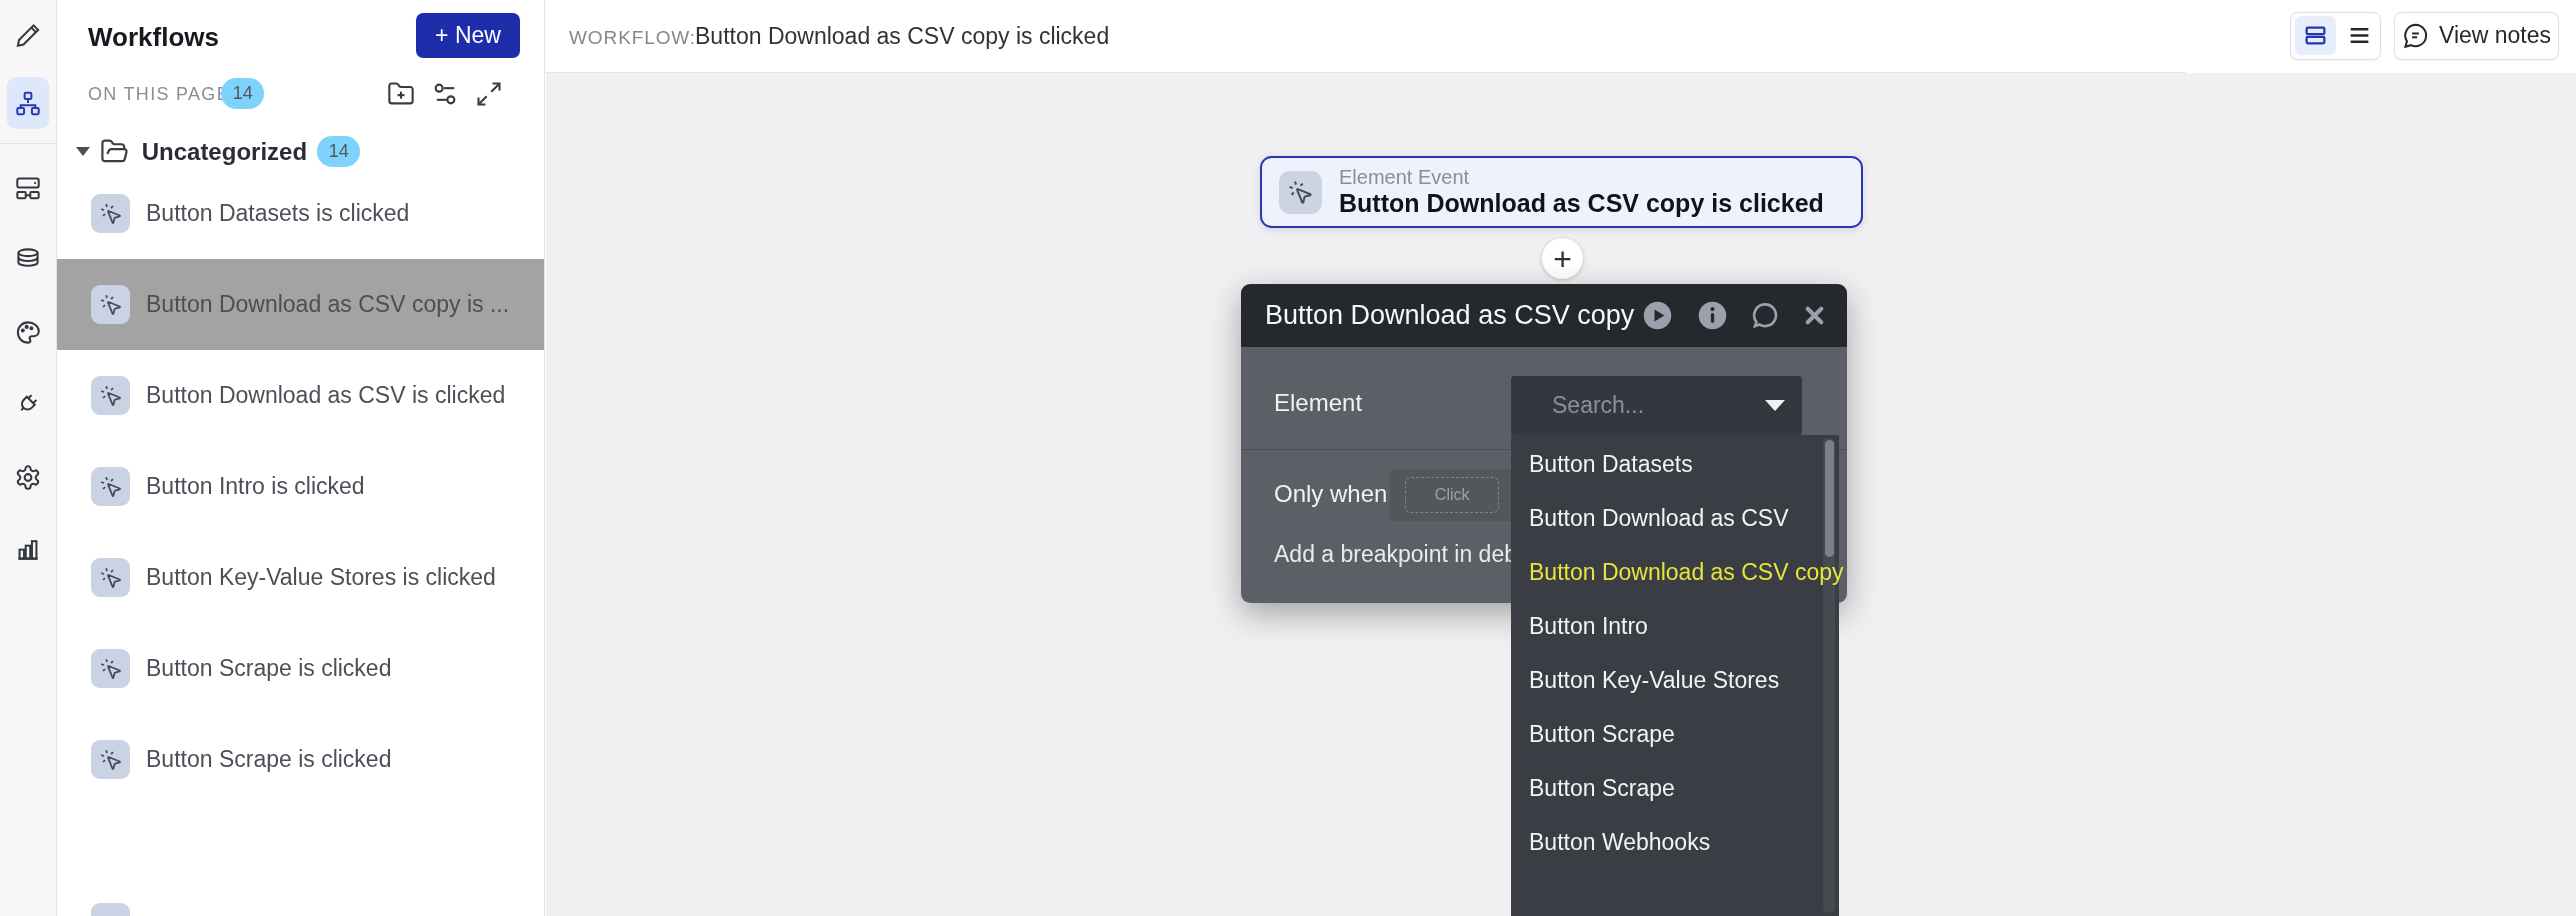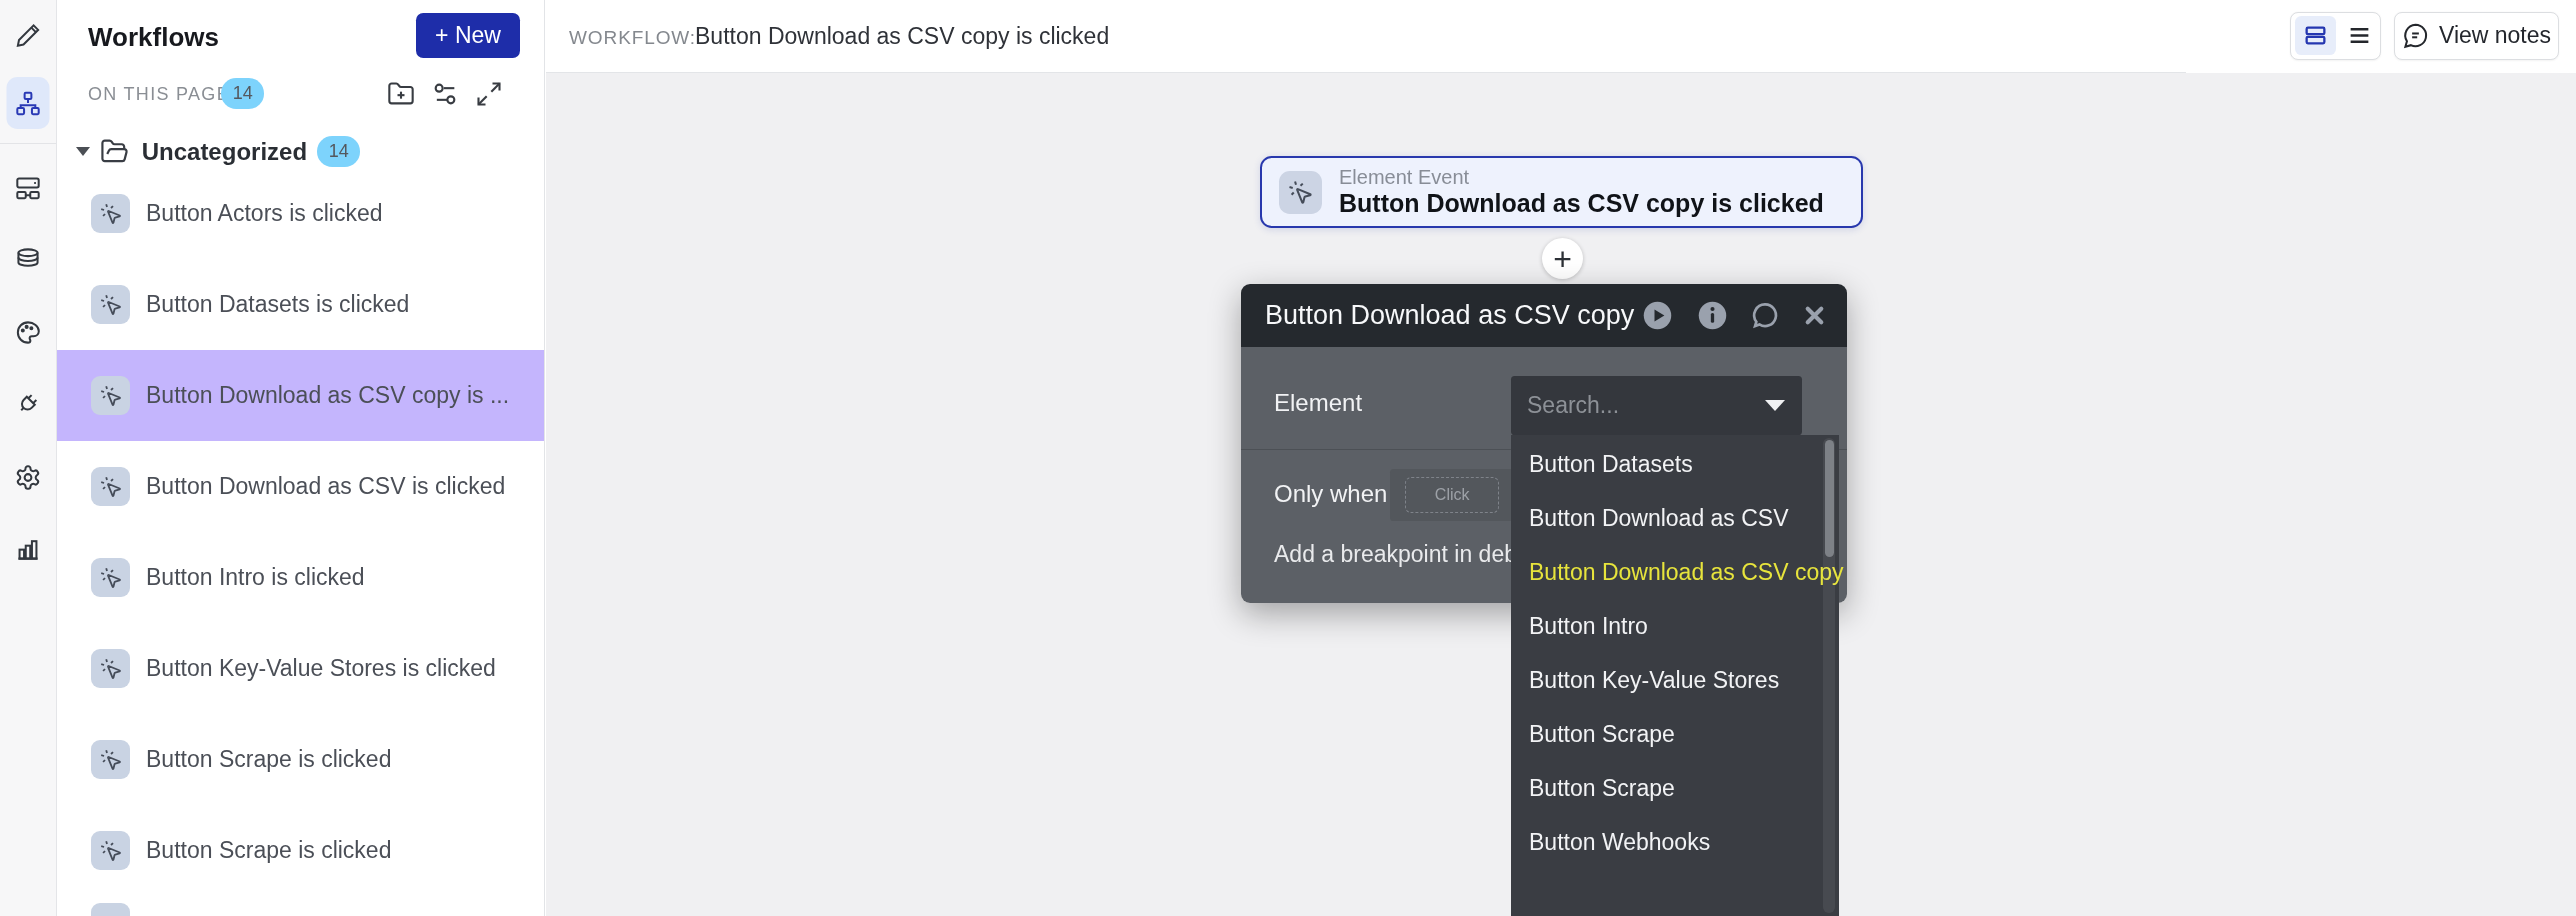--- a/index.html
+++ b/index.html
@@ -35,21 +35,21 @@
   .otp-icons svg { stroke:#383c42; }
 
   .group-row { position:absolute; left:19px; top:131px; height:41px; display:flex; align-items:center; gap:10px;justify-content:center; }
   .caret-down { width:0; height:0; border-left:7.2px solid transparent; border-right:7.2px solid transparent;
     border-top:9px solid #4b4f55; }
   .group-name { font-size:24px; font-weight:bold; color:#2a2e34; margin-left:2.7px; }
   .group-row svg { stroke:#393d44; }
 
   .wf-list { position:absolute; left:0; top:168px; width:100%; }
   .wf-item { height:91px; display:flex; align-items:center; padding-left:34px; gap:16px; cursor:pointer; }
-  .wf-item.selected { background:#c4b5fd; }
+  .wf-item.selected { background:#a3a3a3; }
   .iconbox { width:39px; height:39px; border-radius:9px; background:#c9d3e3; flex:0 0 39px;
     display:flex; align-items:center; justify-content:center; }
   .iconbox svg { stroke:#454c59; }
   .wf-item-label { font-size:23px; color:#4b4f57; white-space:nowrap; }
   .partial-box { position:absolute; left:34px; top:903px; width:39px; height:39px;
     border-radius:9px; background:#c9d3e3; }
 
   
   .topbar { position:absolute; left:546px; top:0; width:1640px; height:73px; background:#fff;
     border-bottom:0.9px solid #e3e5e8; z-index:10; }
@@ -94,21 +94,21 @@
   .m-onlywhen-label { position:absolute; left:33px; top:133px; font-size:24px; color:#f1f2f4; }
   .click-outer { position:absolute; left:149px; top:122px; width:160px; height:52px;
     background:#53575c; border-radius:3.6px; }
   .click-inner { position:absolute; left:15.2px; top:8px; width:94px; height:36px;
     border:1.8px dashed #7f838a; border-radius:6.3px; color:#9da1a7; font-size:16px;
     display:flex; align-items:center; justify-content:center; cursor:pointer; }
   .m-breakpoint { position:absolute; left:33px; top:194px; font-size:23px; color:#e9eaec; white-space:nowrap; }
 
   
   .dd-search { position:absolute; left:965px; top:303px; width:291px; height:59px; background:#34373d;
-    border-radius:3.6px; z-index:10; display:flex; align-items:center; }
+    border-radius:3.6px; z-index:10; display:flex; align-items:center;padding-left:25px; }
   .dd-search input { background:transparent; border:none; outline:none; color:#e8eaec; font-size:23px;
     padding-left:16px; width:229px; font-family:"Liberation Sans", sans-serif; }
   .dd-search input::placeholder { color:#8d9197; opacity:1; }
   .dd-caret { position:absolute; right:17px; top:24px; width:0; height:0;
     border-left:10px solid transparent; border-right:10px solid transparent; border-top:11.7px solid #f0f1f3; }
   .dd-list { position:absolute; left:965px; top:362px; width:328px; height:481px; background:#3a3d43;
     z-index:10; padding-top:1.8px; }
   .dd-item { height:54px; line-height:54px; padding-left:18px; font-size:23px; color:#f2f3f5;
     white-space:nowrap; cursor:pointer; }
   .dd-item.selected { color:#e7e43c; }
@@ -223,32 +223,20 @@
     <div class="group-row">
       <span class="caret-down"></span>
       <svg width="29" height="29" viewBox="0 0 24 24" fill="none" stroke-width="1.8">
           <path d="m6 14 1.45-2.9A2 2 0 0 1 9.24 10H20a2 2 0 0 1 1.94 2.5l-1.55 6a2 2 0 0 1-1.94 1.5H4a2 2 0 0 1-2-2V5c0-1.1.9-2 2-2h3.93a2 2 0 0 1 1.66.9l.82 1.2a2 2 0 0 0 1.66.9H18a2 2 0 0 1 2 2v2"></path>
         </svg>
       <span class="group-name">Uncategorized</span>
       <span class="badge">14</span>
     </div>
 
     <div class="wf-list" id="wf-list">
-        <div class="wf-item">
-    <span class="iconbox">
-      <svg width="24" height="24" viewBox="0 0 24 24" fill="none" stroke-width="1.8">
-              <path d="M14 4.1 12 6"></path>
-              <path d="m5.1 8-2.9-.8"></path>
-              <path d="m6 12-1.9 2"></path>
-              <path d="M7.2 2.2 8 5.1"></path>
-              <path d="M9.037 9.69a.498.498 0 0 1 .653-.653l11 4.5a.5.5 0 0 1-.074.949l-4.349 1.041a1 1 0 0 0-.74.739l-1.04 4.35a.5.5 0 0 1-.95.074z"></path>
-            </svg>
-    </span>
-    <span class="wf-item-label">Button Actors is clicked</span>
-  </div>
         <div class="wf-item">
     <span class="iconbox">
       <svg width="24" height="24" viewBox="0 0 24 24" fill="none" stroke-width="1.8">
               <path d="M14 4.1 12 6"></path>
               <path d="m5.1 8-2.9-.8"></path>
               <path d="m6 12-1.9 2"></path>
               <path d="M7.2 2.2 8 5.1"></path>
               <path d="M9.037 9.69a.498.498 0 0 1 .653-.653l11 4.5a.5.5 0 0 1-.074.949l-4.349 1.041a1 1 0 0 0-.74.739l-1.04 4.35a.5.5 0 0 1-.95.074z"></path>
             </svg>
     </span>

